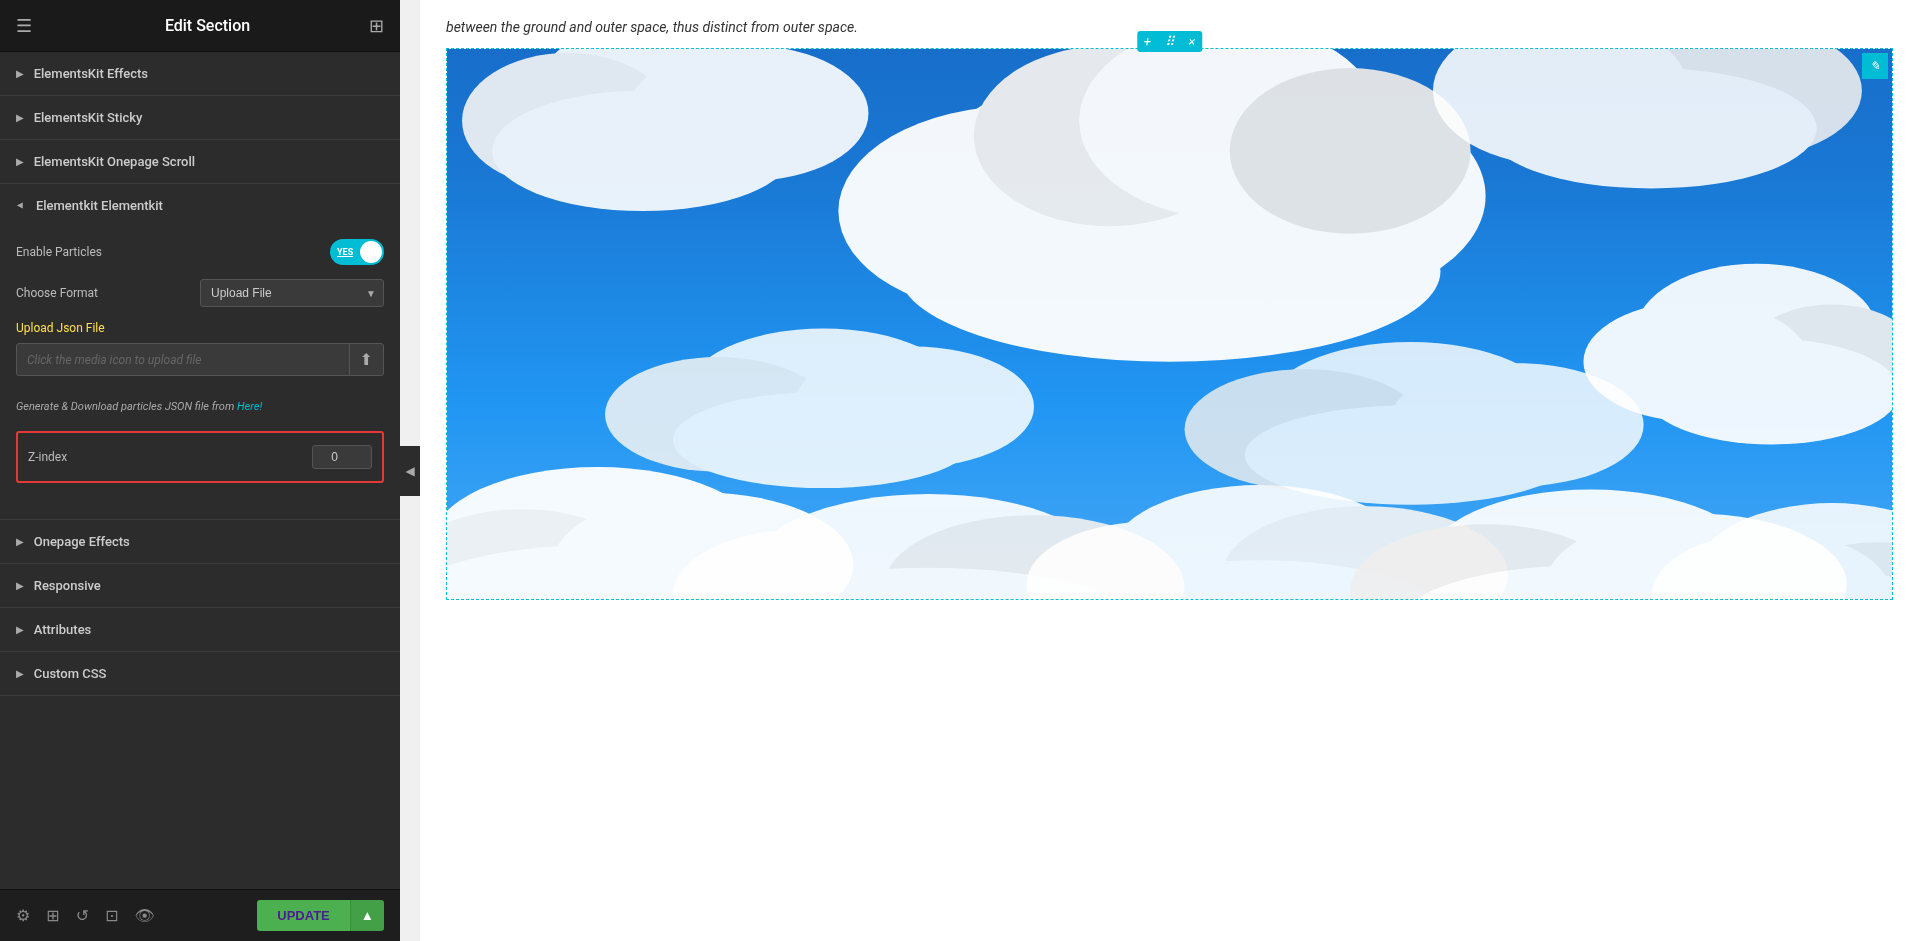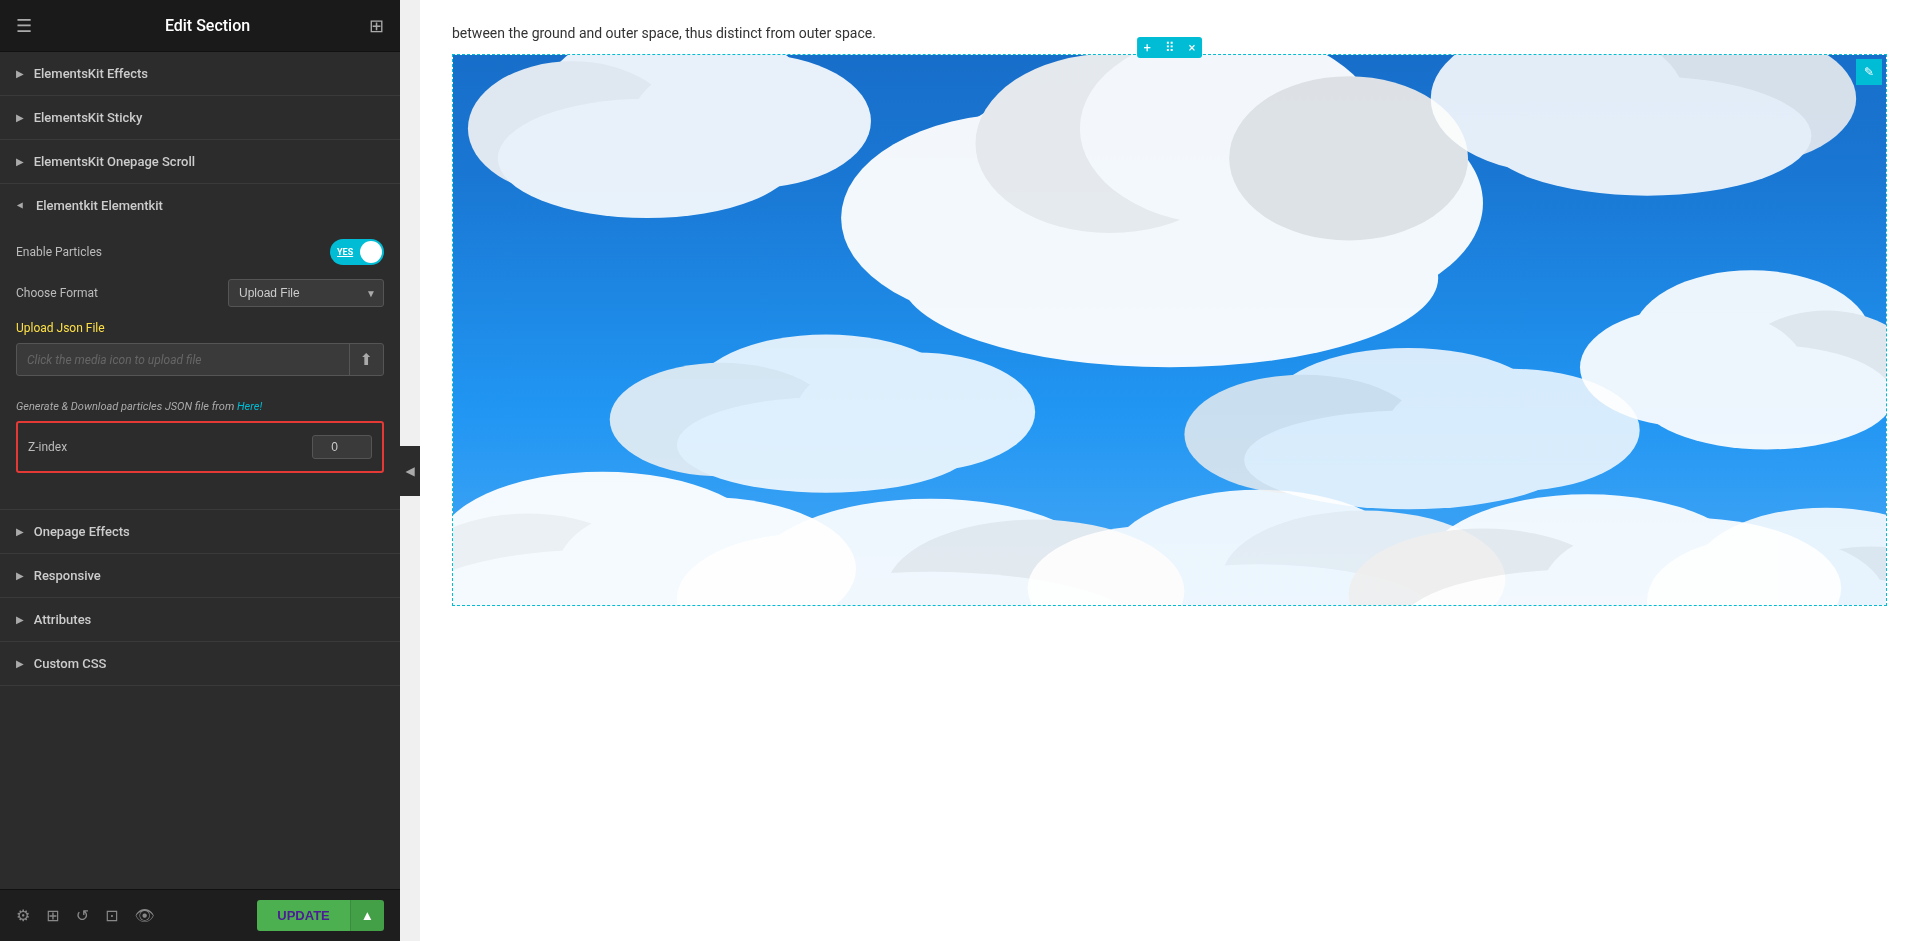--- a/index.html
+++ b/index.html
@@ -98,21 +98,21 @@
       left: 7px;
       color: #fff;
       font-size: 9px;
       font-weight: bold;
       text-decoration: underline;
     }
 
     
     .select-wrapper {
       position: relative;
-      width: 156px;
+      width: 184px;
     }
     .select-input {
       width: 100%;
       background: #3a3a3a;
       border: 1px solid #555;
       color: #ccc;
       padding: 6px 28px 6px 10px;
       font-size: 12px;
       border-radius: 3px;
       appearance: none;
@@ -153,21 +153,21 @@
       padding: 6px 10px;
       color: #aaa;
       cursor: pointer;
       font-size: 16px;
       border-left: 1px solid #555;
     }
 
     .generate-link-text {
       font-size: 11px;
       color: #aaa;
-      margin-bottom: 8px;
+      margin-bottom: 18px;
       font-style: italic;
     }
     .generate-link-text a {
       color: #00bcd4;
       text-decoration: none;
     }
 
     
     .zindex-row {
       display: flex;
@@ -250,21 +250,22 @@
       font-size: 12px;
       z-index: 10;
     }
 
     
     .main-content {
       flex: 1;
       background: #fff;
       overflow-y: auto;
       position: relative;
-      padding: 12px;
+      padding: 6px;
+      font-style: italic;
     }
 
     .page-text {
       padding: 10px 20px 10px 20px;
       font-size: 14px;
       color: #333;
       line-height: 1.6;
     }
 
     

